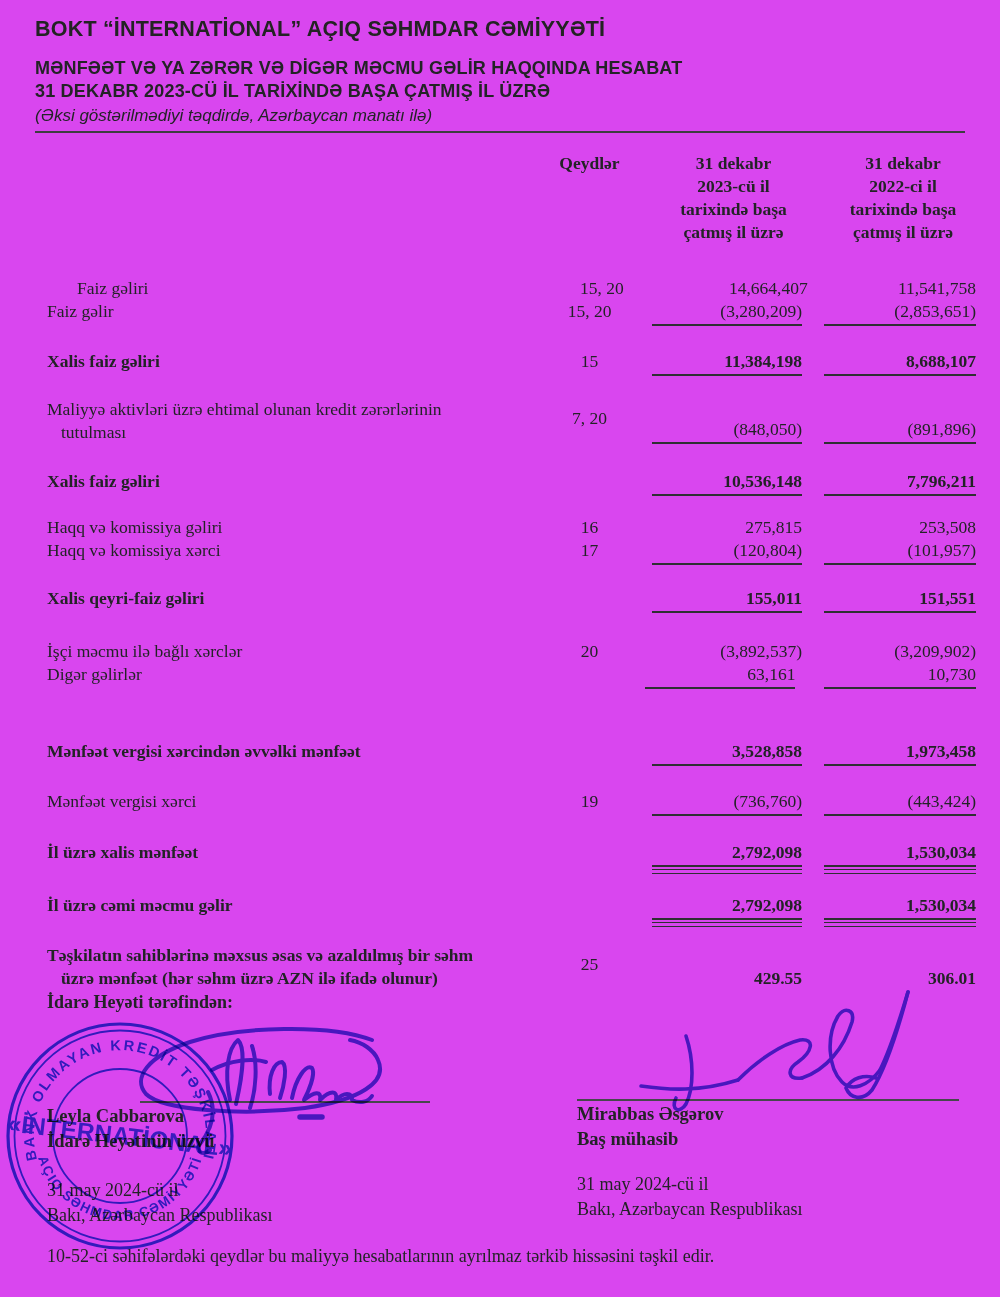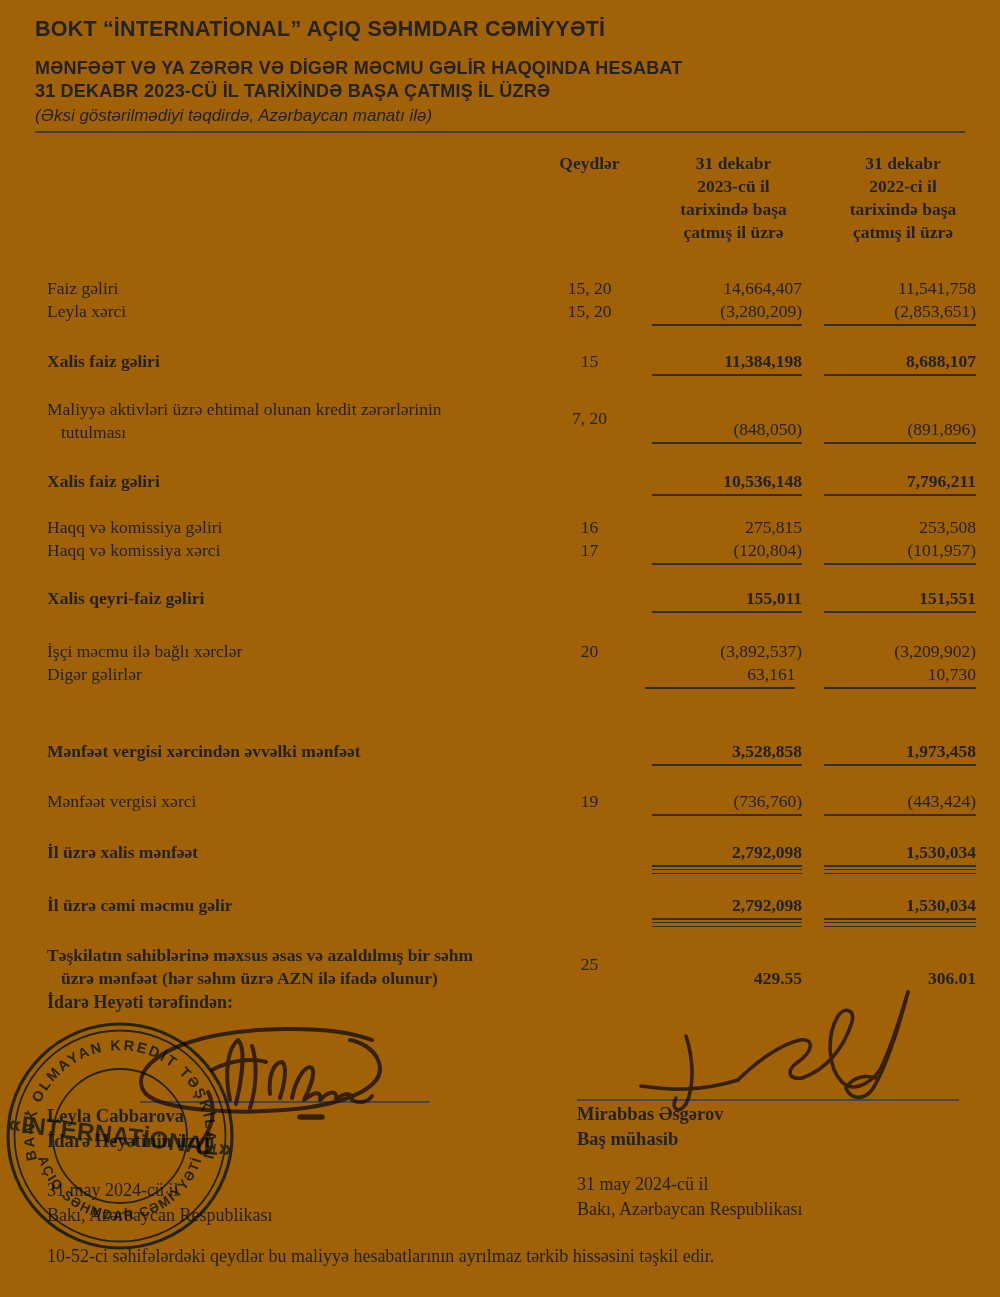--- a/index.html
+++ b/index.html
@@ -1,18 +1,18 @@
 <!DOCTYPE html>
 <html><head>
 <meta charset="utf-8">
 <style>
   html,body{margin:0;padding:0;background:#9a9a9a;}
   .page{
     position:relative;width:1000px;height:1297px;margin:0 auto;
-    background:#a16207;color:#232326;overflow:hidden;
+    background:#d946ef;color:#232326;overflow:hidden;
     font-family:"Liberation Serif","DejaVu Serif",serif;
   }
   
   .head{padding:16px 35px 0 35px;font-family:"Liberation Sans","DejaVu Sans",sans-serif;}
   .company{font-size:21.5px;font-weight:bold;line-height:26px;letter-spacing:.2px;color:#232323;}
   .rtitle{margin-top:15px;font-size:18px;font-weight:bold;line-height:23px;letter-spacing:.2px;}
   .cnote{font-size:17px;font-style:italic;line-height:23px;margin-top:1px;}
   .divider{margin:4px 35px 0 35px;border-top:2.5px solid #3d3d40;}
   
   .table{margin-left:47px;width:929px;font-size:17.5px;}
@@ -85,35 +85,35 @@
           <div>çatmış il üzrə</div>
         </div>
       <div class="c-val v2 hcol">
           <div>31 dekabr</div>
           <div>2022-ci il</div>
           <div>tarixində başa</div>
           <div>çatmış il üzrə</div>
         </div>
     </div>
     <div class="rows">
+        <div class="trow" style="margin-top: 0px; margin-left: 30px;">
+          <div class="c-label">
+            <div>Faiz gəliri</div>
+          </div>
+          <div class="c-note">15, 20</div>
+          <div class="c-val v1">
+            <span class="vline ul-none">14,664,407</span>
+          </div>
+          <div class="c-val v2">
+            <span class="vline ul-none">11,541,758</span>
+          </div>
+        </div>
         <div class="trow" style="margin-top: 0px;">
           <div class="c-label">
-            <div>Faiz gəliri</div>
-          </div>
-          <div class="c-note">15, 20</div>
-          <div class="c-val v1">
-            <span class="vline ul-none">14,664,407</span>
-          </div>
-          <div class="c-val v2">
-            <span class="vline ul-none">11,541,758</span>
-          </div>
-        </div>
-        <div class="trow" style="margin-top: 0px;">
-          <div class="c-label">
-            <div>Leyla xərci</div>
+            <div>Faiz gəlir</div>
           </div>
           <div class="c-note">15, 20</div>
           <div class="c-val v1">
             <span class="vline ul-single">(3,280,209)</span>
           </div>
           <div class="c-val v2">
             <span class="vline ul-single">(2,853,651)</span>
           </div>
         </div>
         <div class="trow bold" style="margin-top: 24px;">

